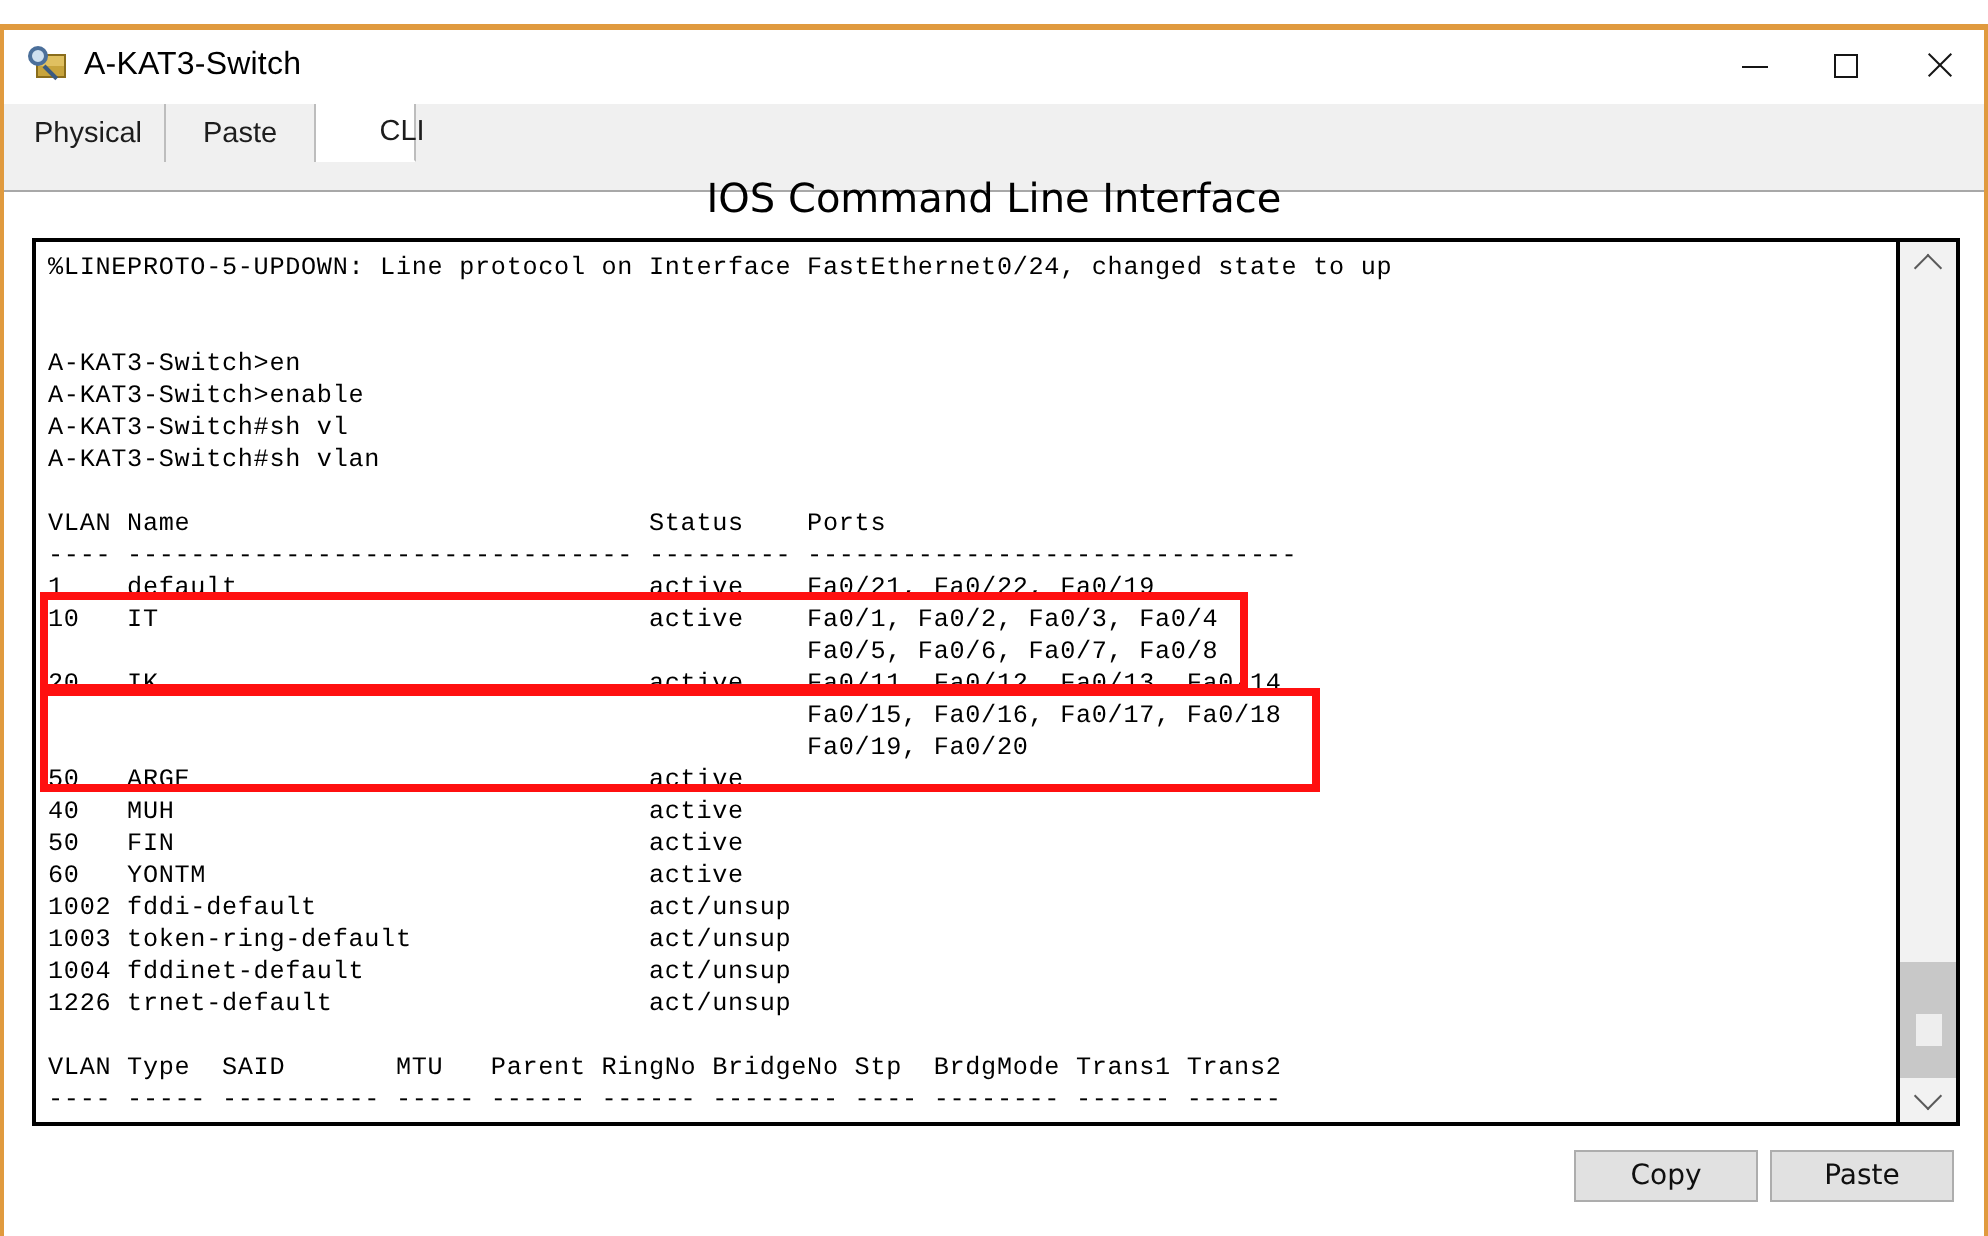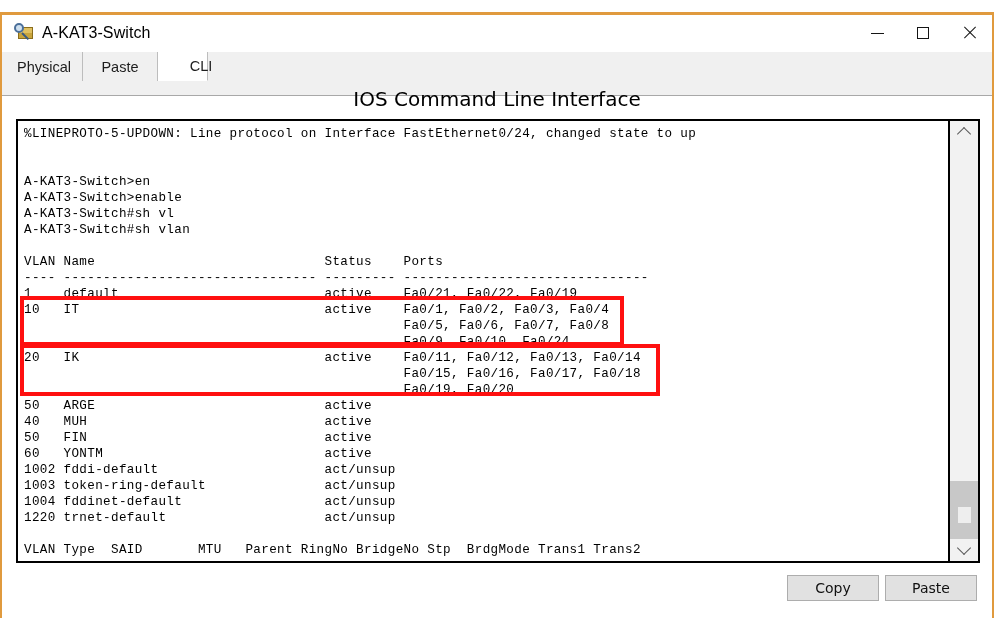--- a/index.html
+++ b/index.html
@@ -322,32 +322,31 @@
         <div class="term-line">A-KAT3-Switch&gt;en</div>
         <div class="term-line">A-KAT3-Switch&gt;enable</div>
         <div class="term-line">A-KAT3-Switch#sh vl</div>
         <div class="term-line">A-KAT3-Switch#sh vlan</div>
         <div class="term-line">&nbsp;</div>
         <div class="term-line">VLAN Name                             Status    Ports</div>
         <div class="term-line">---- -------------------------------- --------- -------------------------------</div>
         <div class="term-line">1    default                          active    Fa0/21, Fa0/22, Fa0/19</div>
         <div class="term-line">10   IT                               active    Fa0/1, Fa0/2, Fa0/3, Fa0/4</div>
         <div class="term-line">                                                Fa0/5, Fa0/6, Fa0/7, Fa0/8</div>
-        <div class="term-line">                                                Fa0/9, Fa0/10, Fa0/24</div>
         <div class="term-line">20   IK                               active    Fa0/11, Fa0/12, Fa0/13, Fa0/14</div>
         <div class="term-line">                                                Fa0/15, Fa0/16, Fa0/17, Fa0/18</div>
         <div class="term-line">                                                Fa0/19, Fa0/20</div>
         <div class="term-line">50   ARGE                             active</div>
         <div class="term-line">40   MUH                              active</div>
         <div class="term-line">50   FIN                              active</div>
         <div class="term-line">60   YONTM                            active</div>
         <div class="term-line">1002 fddi-default                     act/unsup</div>
         <div class="term-line">1003 token-ring-default               act/unsup</div>
         <div class="term-line">1004 fddinet-default                  act/unsup</div>
-        <div class="term-line">1220 trnet-default                    act/unsup</div>
+        <div class="term-line">1226 trnet-default                    act/unsup</div>
         <div class="term-line">&nbsp;</div>
         <div class="term-line">VLAN Type  SAID       MTU   Parent RingNo BridgeNo Stp  BrdgMode Trans1 Trans2</div>
         <div class="term-line">---- ----- ---------- ----- ------ ------ -------- ---- -------- ------ ------</div>
       </div>
 
     <div class="scrollbar">
       <div class="sb-arrow up">
         <i></i>
       </div>
       <div class="sb-thumb">

